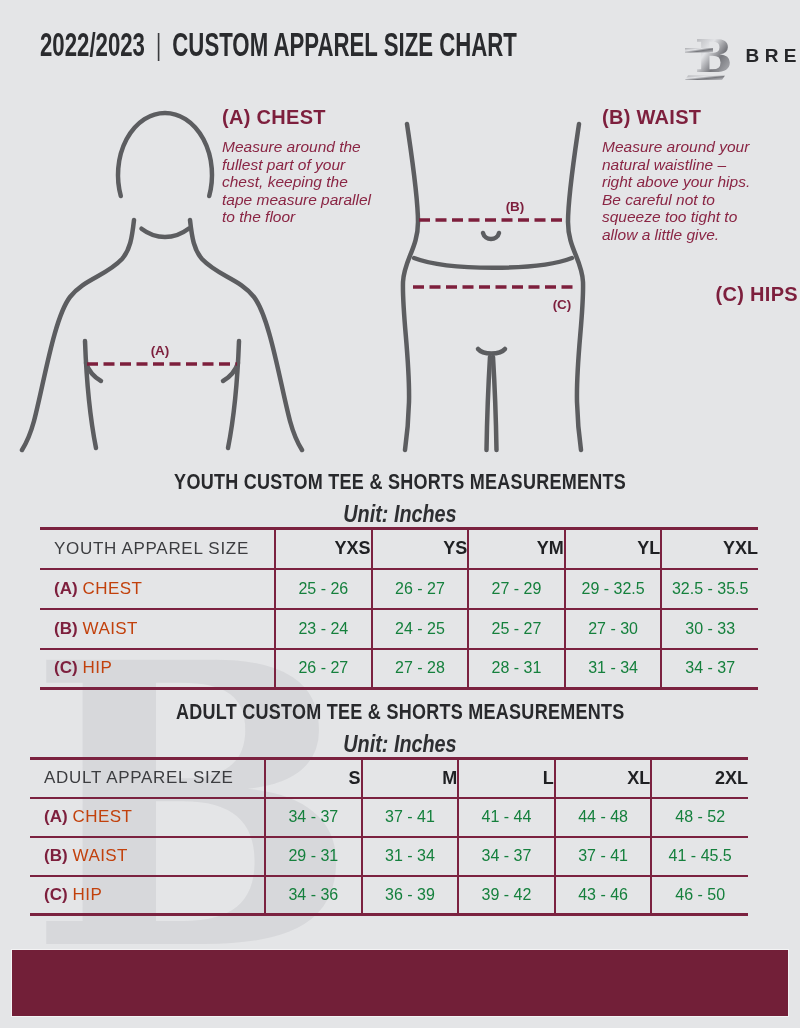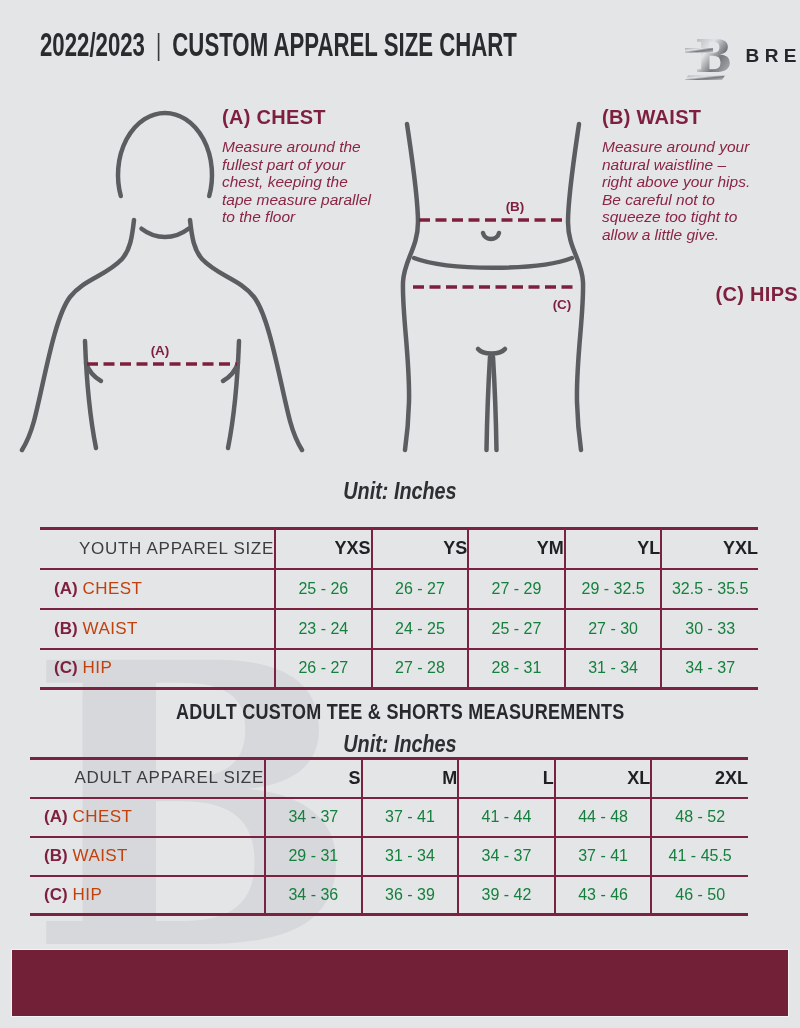--- a/index.html
+++ b/index.html
@@ -42,21 +42,21 @@
 
   
   .size-table{border-collapse:collapse;table-layout:fixed;width:718px;
     border-top:3px solid var(--border,#7b2240);border-bottom:3px solid var(--border,#7b2240);}
   .size-table tr{height:40px;}
   .size-table.adult tr{height:39px;}
   .size-table tr + tr td{border-top:2px solid var(--border,#7b2240);}
   .size-table td + td{border-left:2px solid var(--border,#7b2240);}
   .col-label{width:235px;}
   .hcell{font-size:18px;font-weight:bold;text-align:right;color:#1f2023;}
-  .size-col-header{font-size:17px;color:#3c3d40;letter-spacing:0.7px;padding-left:14px;text-align:right;}
+  .size-col-header{font-size:17px;color:#3c3d40;letter-spacing:0.7px;padding-left:14px;}
   .label-cell{padding-left:14px;font-size:17px;}
   .label-cell .key{color:var(--accent,#7d1f3d);font-weight:bold;margin-right:5px;}
   .label-cell .nm{color:#c2410c;letter-spacing:0.4px;}
   .val{text-align:center;font-size:16px;color:#15803d;}
 
   
   .footer-bar{left:12px;top:950px;width:776px;height:66px;background:var(--footer,#721f38);
     box-shadow:0 0 0 1px rgba(255,255,255,0.55);}
 </style>
 </head>
@@ -134,20 +134,21 @@
 Be careful not to
 squeeze too tight to
 allow a little give.</div>
   </div>
 
   <div class="layer guide-block" style="left:602px;top:283px;width:196px;text-align:right;">
     <div class="guide-h">(C) HIPS</div>
   </div>
 
   <div class="layer tbl-head" style="top:471px;">
+    <div class="tbl-title"><span class="cond">YOUTH CUSTOM TEE &amp; SHORTS MEASUREMENTS</span></div>
     <div class="tbl-unit"><span class="cond">Unit: Inches</span></div>
   </div>
 
   <table class="layer size-table" style="left:40px;top:527px;">
     <colgroup>
         <col class="col-label">
         <col>
         <col>
         <col>
         <col>

